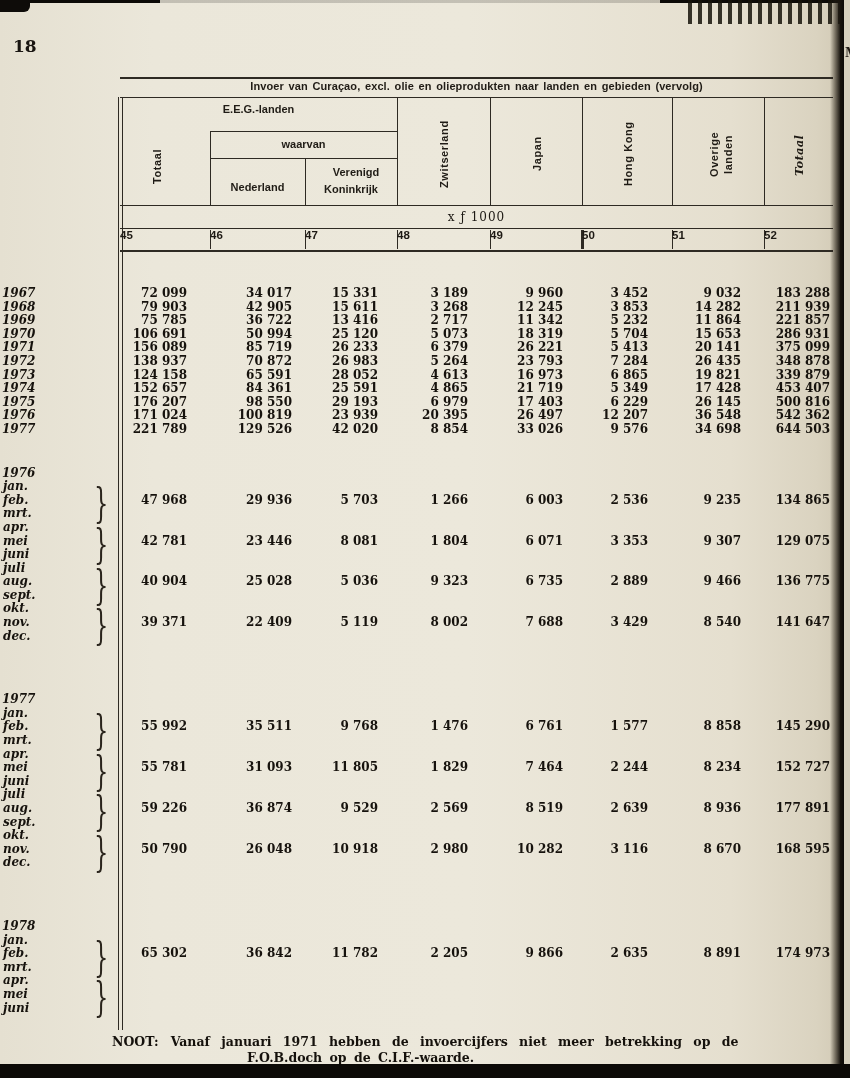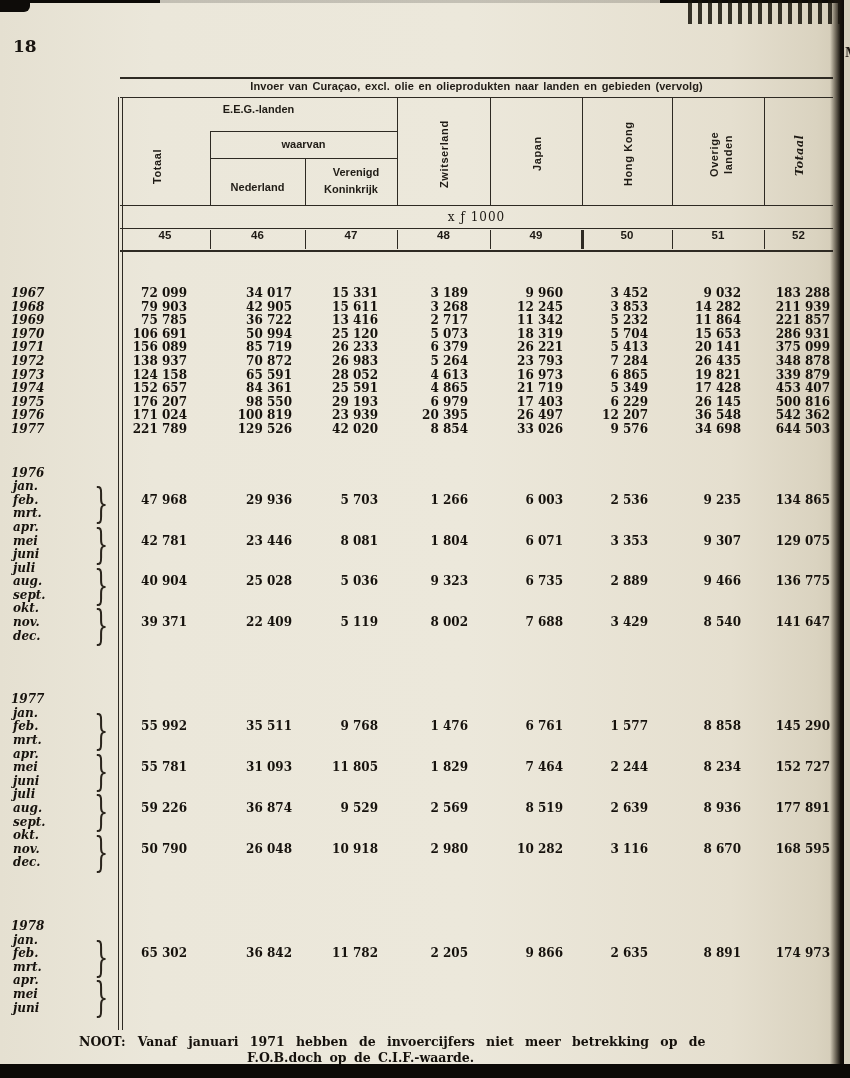--- a/index.html
+++ b/index.html
@@ -17,40 +17,40 @@
   .hcell{position:absolute;font:bold 11px "Liberation Sans",sans-serif;color:#201c16;text-align:center;}
   .rot{position:absolute;display:flex;align-items:center;justify-content:center;
     writing-mode:vertical-rl;transform:rotate(180deg);
     font:bold 11px "Liberation Sans",sans-serif;letter-spacing:.6px;color:#1f1b15;width:14px;}
   .rot.it{font:italic 600 11.5px "DejaVu Serif",serif;letter-spacing:.3px;}
   .unitrow{position:absolute;left:120px;top:206px;width:713px;height:22px;display:flex;align-items:center;justify-content:center;
     font:12px "DejaVu Serif",serif;color:#1d1914;letter-spacing:1px;}
 
   .colnums{position:absolute;left:0;top:229px;width:850px;height:22px;display:grid;
     grid-template-columns:120px 90px 95px 92px 93px 92px 90px 92px 69px;}
-  .colnums div{text-align:center;line-height:22px;font:bold 11.5px "Liberation Sans",sans-serif;color:#1d1914;}
+  .colnums div{line-height:22px;font:bold 11.5px "Liberation Sans",sans-serif;color:#1d1914;}
 
   .tbody{position:absolute;left:0;top:286px;width:850px;}
   .vrow{display:grid;grid-template-columns:120px 90px 95px 92px 93px 92px 90px 92px 69px;
     height:13.6px;line-height:13.6px;font:600 12px "DejaVu Serif",serif;color:#16120d;}
-  .vrow .lab{padding-left:11px;font-style:italic;white-space:nowrap;}
+  .vrow .lab{padding-left:2px;font-style:italic;white-space:nowrap;}
   .cell{text-align:right;white-space:nowrap;}
   .c0{padding-right:23px}.c1{padding-right:13px}.c2{padding-right:19px}.c3{padding-right:22px}
   .c4{padding-right:19px}.c5{padding-right:24px}.c6{padding-right:23px}.c7{padding-right:3px}
 
   .msection{margin-top:50px;}
   .msection.first{margin-top:30px;}
   .mgroup{position:relative;}
-  .mrow{height:13.6px;line-height:13.6px;padding-left:13px;font:italic 600 12px "DejaVu Serif",serif;color:#16120d;}
+  .mrow{height:13.6px;line-height:13.6px;padding-left:3px;font:italic 600 12px "DejaVu Serif",serif;color:#16120d;}
   .mgroup .mvals{position:absolute;top:13.6px;left:0;right:0;}
   .brace{position:absolute;left:94px;top:0;height:40.8px;line-height:40.8px;
     font:400 41px "DejaVu Serif",serif;transform:scaleX(.55);transform-origin:left center;color:#2a241c;}
 
   .footnote{position:absolute;left:0;top:1034px;width:850px;font:bold 12.5px "DejaVu Serif",serif;color:#15110c;}
-  .fn1{margin-left:79px;word-spacing:7px;white-space:nowrap;}
+  .fn1{margin-left:112px;word-spacing:7px;white-space:nowrap;}
   .fn2{margin-left:247px;margin-top:1px;word-spacing:3px;}
   .fnlabel{margin-right:12px;}
 
   .gutter{position:absolute;left:830px;top:0;width:14px;height:1078px;
     background:linear-gradient(90deg,rgba(60,50,35,0) 0%,rgba(40,33,22,.5) 35%,#17130d 75%,#0d0b08 100%);}
   .next-page{position:absolute;left:844px;top:0;width:6px;height:1078px;background:#d7d1bf;overflow:hidden;}
   .np-letter{position:absolute;left:1px;top:46px;font:bold 12px "DejaVu Serif",serif;color:#221d16;}
   .strip-bottom{position:absolute;left:0;top:1064px;width:850px;height:14px;background:#0c0a07;}
   .strip-top{position:absolute;left:0;top:0;width:850px;height:3px;
     background:linear-gradient(90deg,#0c0a07 0 160px,rgba(12,10,7,.18) 160px 660px,#0c0a07 660px 100%);}

